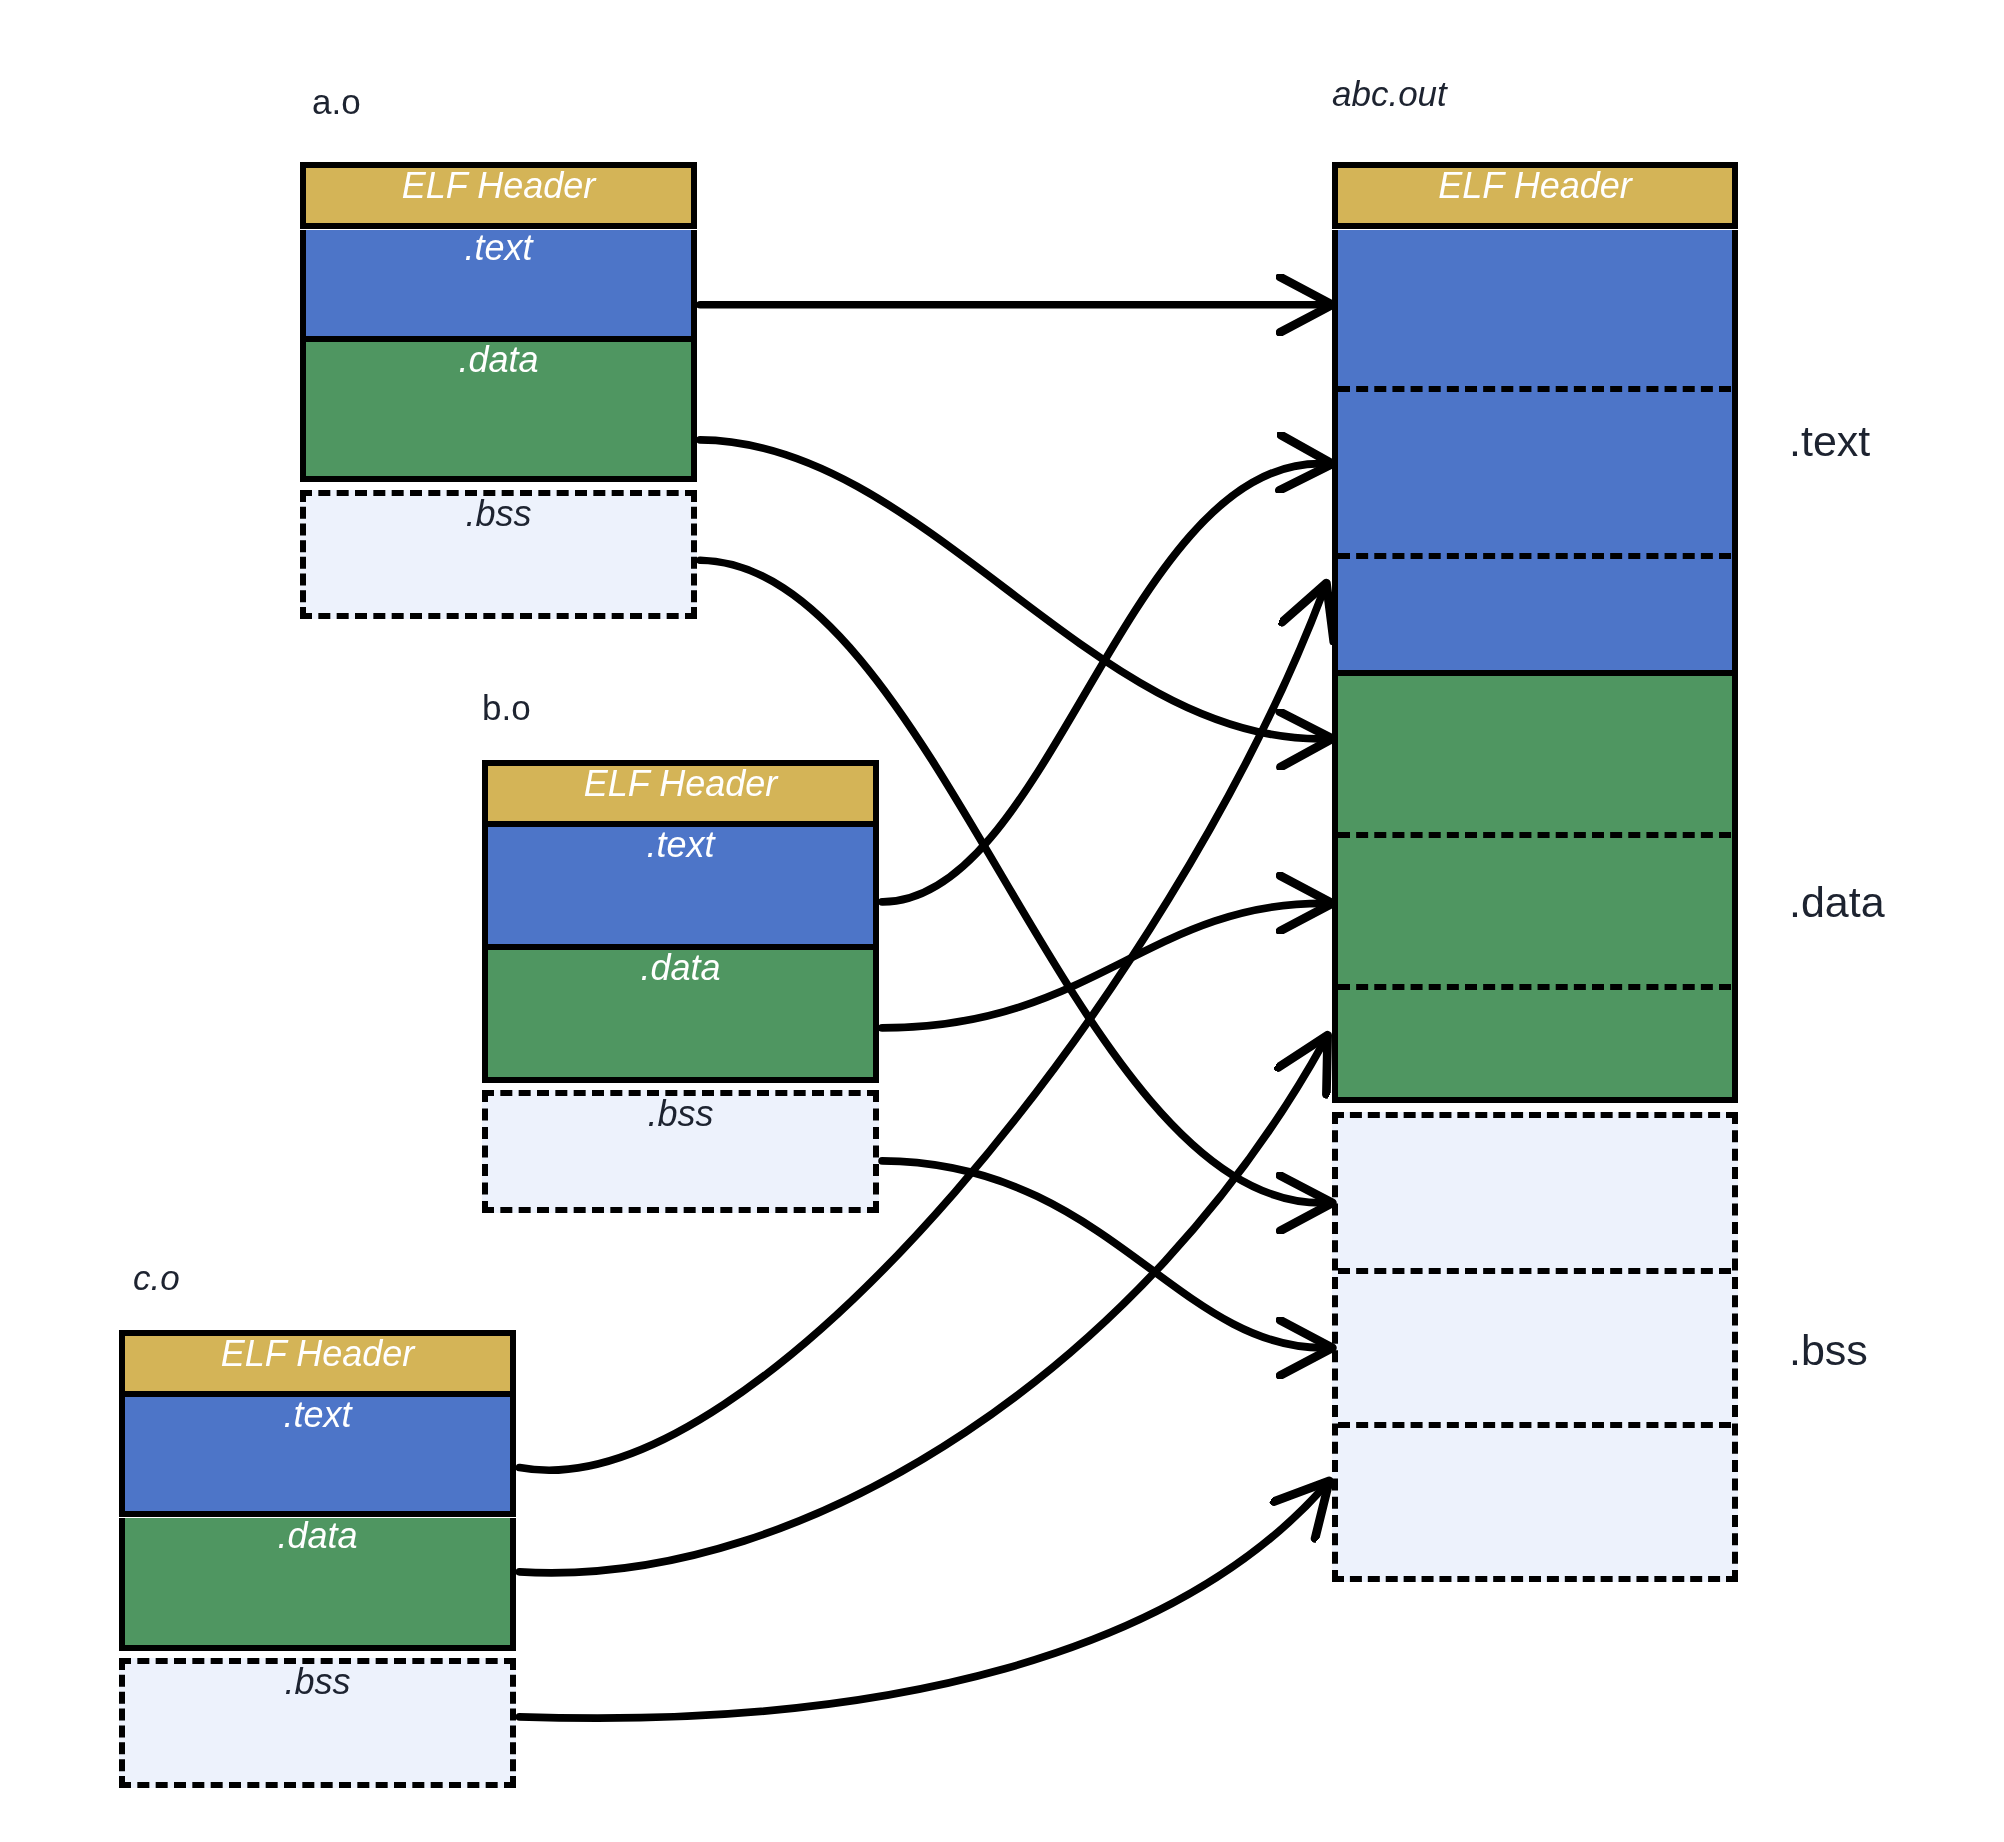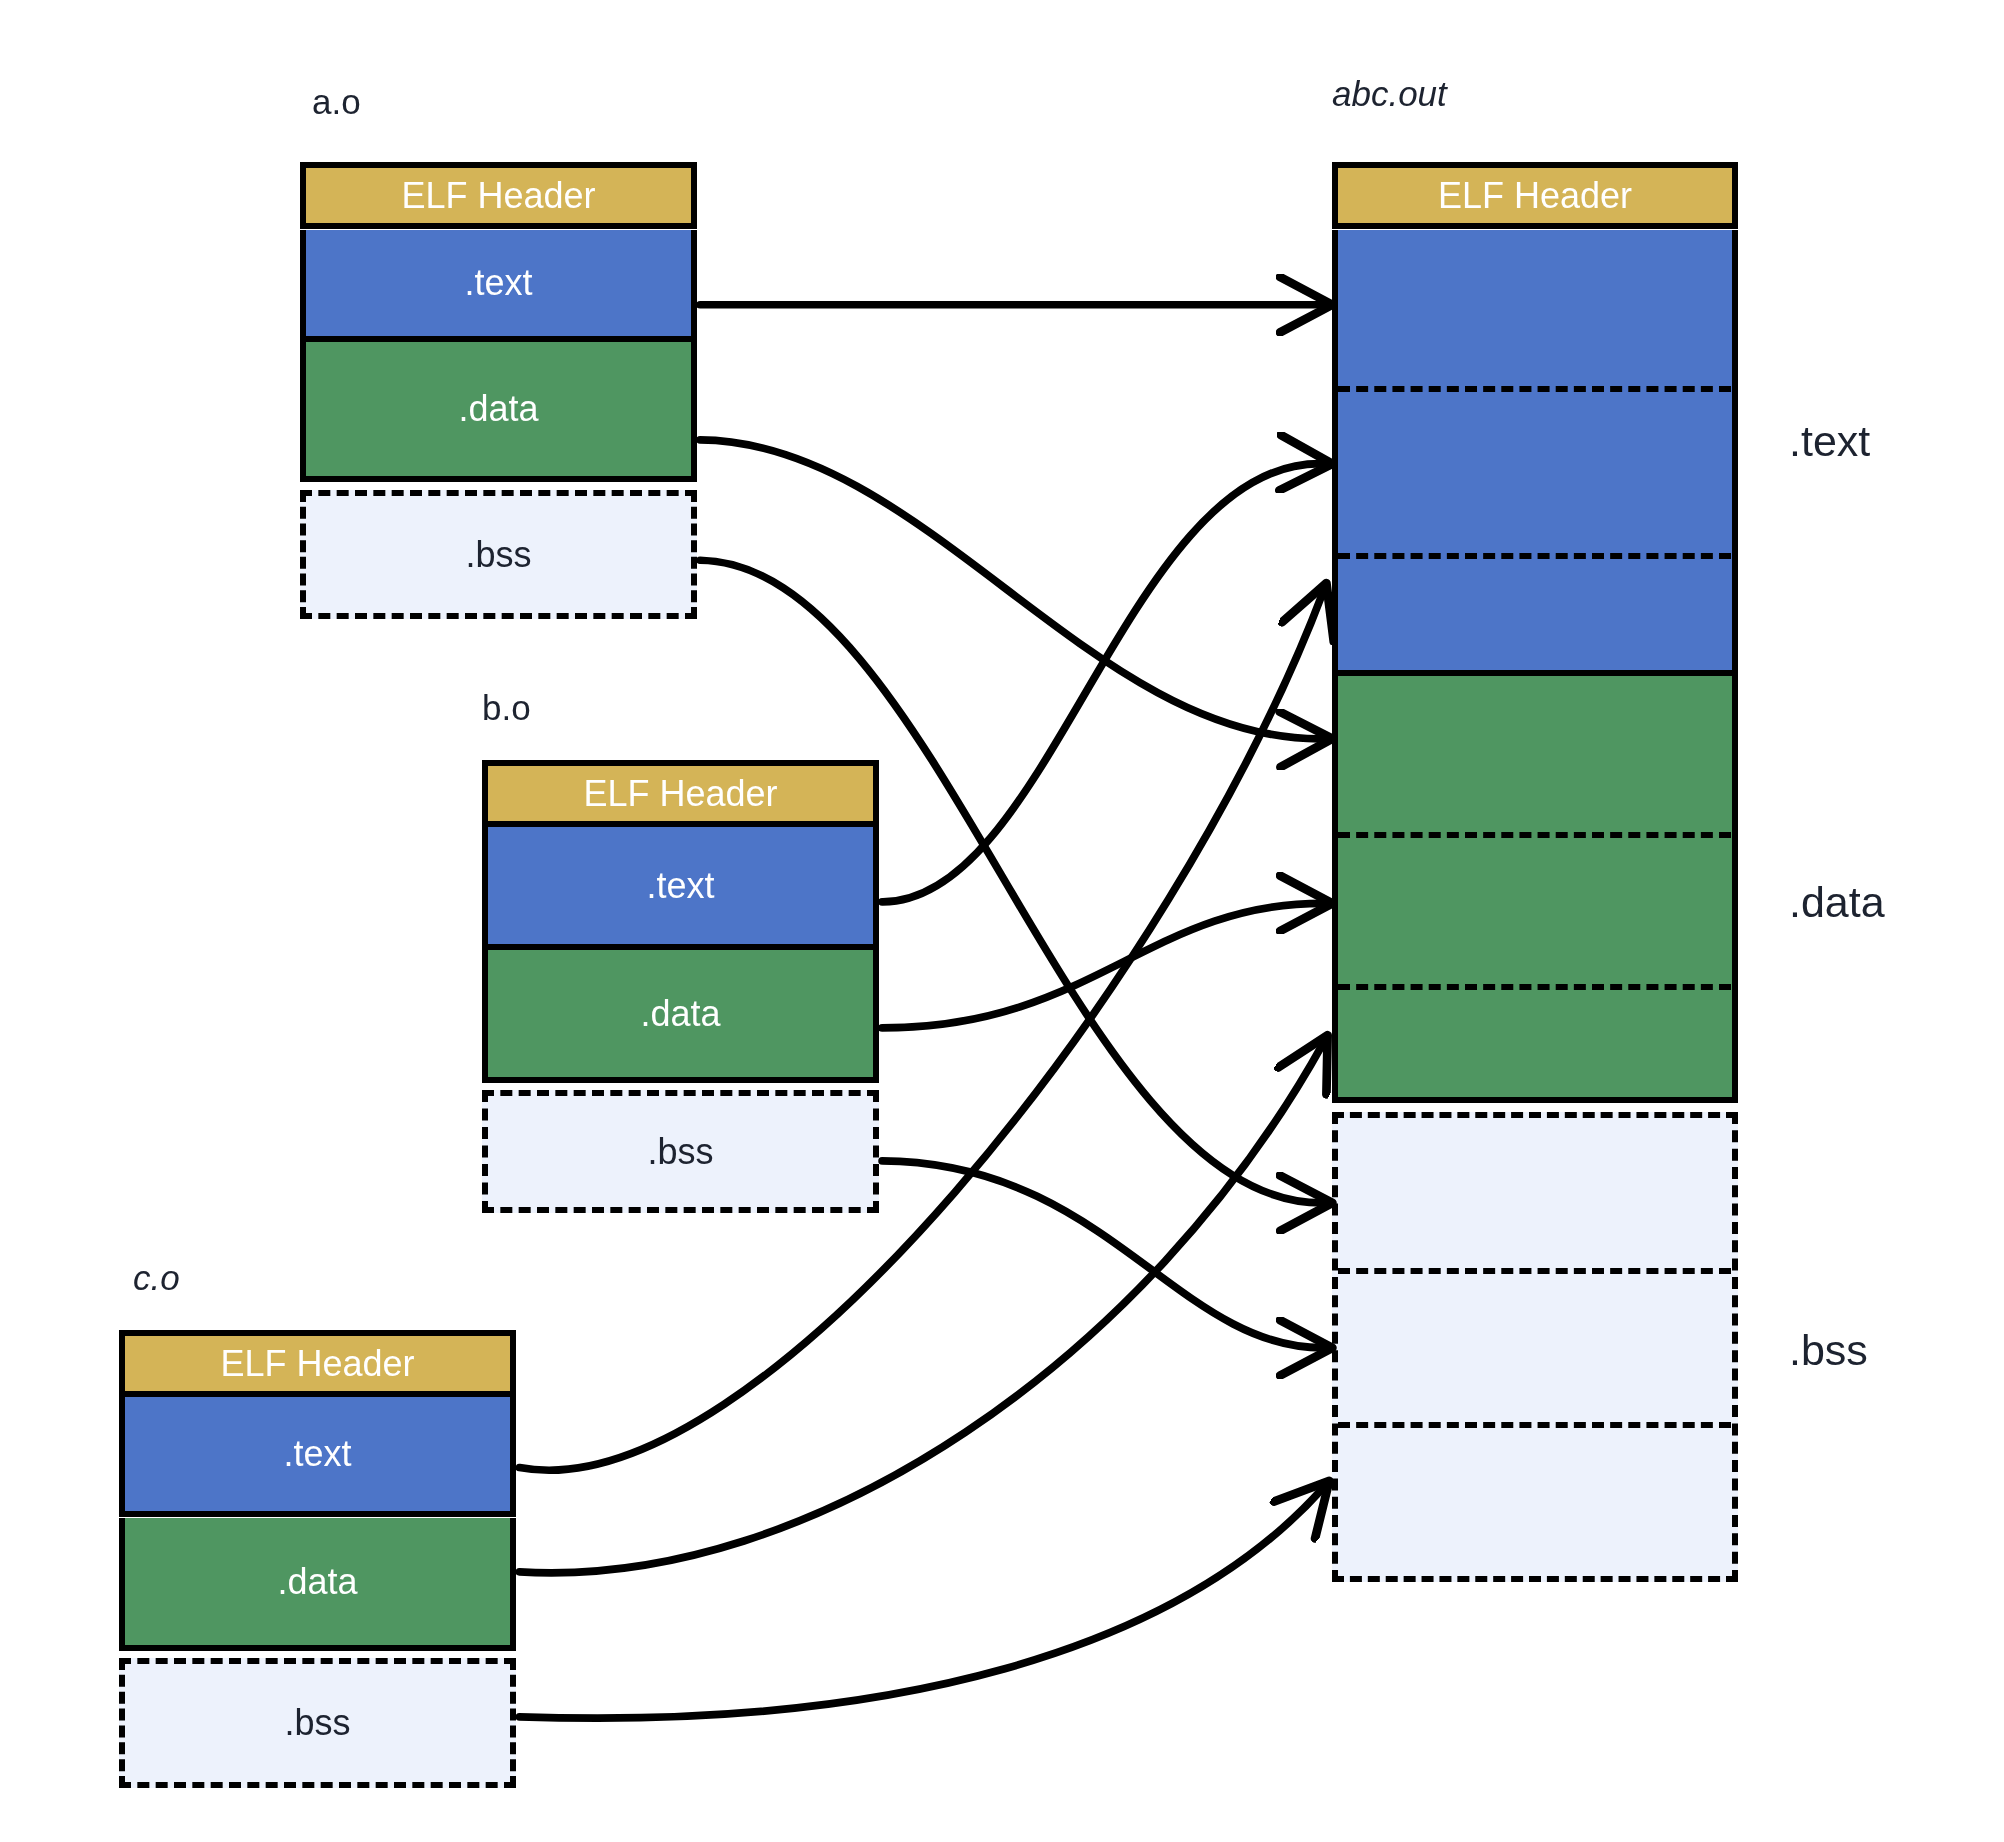--- a/index.html
+++ b/index.html
@@ -4,21 +4,21 @@
 <style>
   html,body{margin:0;padding:0;background:#ffffff;}
   body{width:2005px;height:1843px;position:relative;overflow:hidden;
        font-family:"Liberation Sans","DejaVu Sans",sans-serif;}
   .stage{position:absolute;left:0;top:0;width:2005px;height:1843px;}
 
   
   .module{position:absolute;}
   .modlabel{position:absolute;color:#1d2330;font-size:35px;line-height:1;white-space:nowrap;}
 
-  .seg{position:absolute;box-sizing:border-box;display:flex;align-items:center;justify-content:center;}
+  .seg{position:absolute;box-sizing:border-box;display:flex;align-items:flex-start;justify-content:center;font-style:italic;}
   .seg .segtxt{font-size:36px;line-height:1;white-space:nowrap;}
 
   .seg-solid{border:6.3px solid #000000;}
   .seg-solid.nb{border-top-width:0;}
   .seg-dashed{border:6.3px dashed #000000;}
 
   .c-header{background:#d4b457;}
   .c-text{background:#4d75c8;}
   .c-data{background:#4f9661;}
   .c-bss{background:#edf2fc;}

